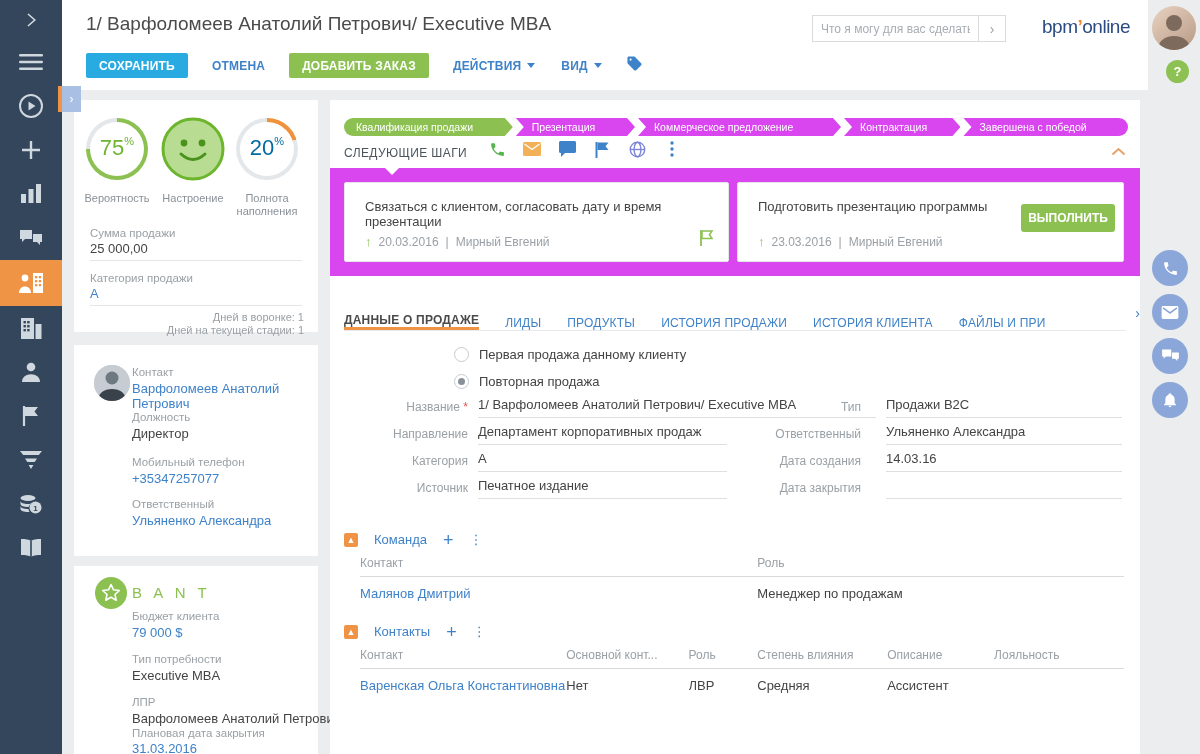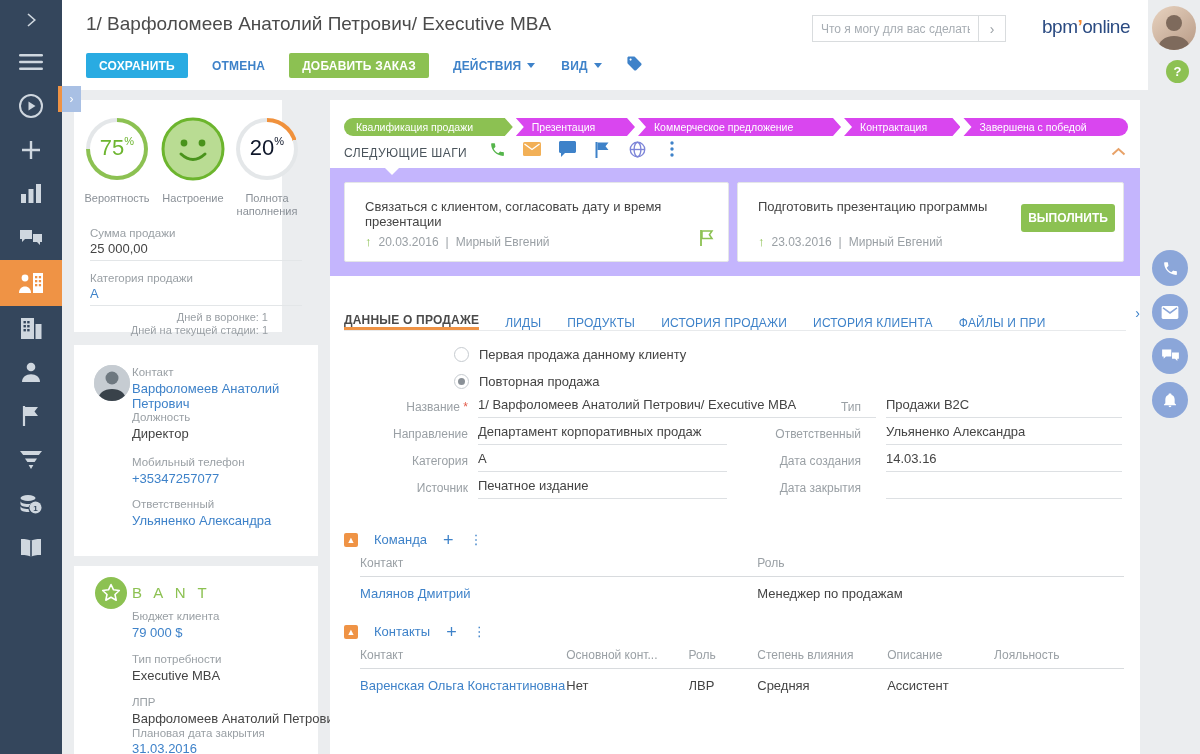--- a/index.html
+++ b/index.html
@@ -31,30 +31,30 @@
 
   .top-avatar { position:absolute; left:1152px; top:6px; width:44px; height:44px; border-radius:50%; background:linear-gradient(140deg,#e8d3c0,#b79a86); overflow:hidden; cursor:pointer; }
   .help-btn { position:absolute; left:1166px; top:60px; width:23px; height:23px; border-radius:50%; background:#8dc153; color:#fff; font-size:13px; font-weight:700; display:flex; align-items:center; justify-content:center; cursor:pointer; }
 
   .quick-toggle { position:absolute; left:58px; top:86px; height:26px; display:flex; z-index:6; cursor:pointer; }
   .quick-toggle .bar { width:4px; background:#ef9345; }
   .quick-toggle .sq { width:19px; background:#a9c0e4; color:#fff; font-size:12px; display:flex; align-items:center; justify-content:center; }
 
   
   .card { position:absolute; background:#fff; }
-  .card1 { left:74px; top:100px; width:208px; height:232px; }
+  .card1 { left:74px; top:100px; width:244px; height:232px; }
   .card2 { left:74px; top:345px; width:244px; height:211px; }
   .card3 { left:74px; top:566px; width:244px; height:188px; }
 
   .gauge { position:absolute; width:62px; height:62px; border-radius:50%; }
   .gauge .hole { position:absolute; left:4px; top:4px; width:54px; height:54px; border-radius:50%; background:#fff; display:flex; align-items:flex-start; justify-content:center; }
   .gauge .num { font-size:22px; margin-top:13px; }
   .gauge .pct { font-size:11px; vertical-align:top; }
   .g-green { color:#6db52f; }
-  .g-orange { color:#0f172a; }
+  .g-orange { color:#0369a1; }
   .gauge-label { position:absolute; font-size:11px; color:#8a9097; text-align:center; width:80px; line-height:13px; }
 
   .fld-label { font-size:11.5px; color:#9aa0a5; }
   .fld-value { font-size:13px; color:#444; }
   .link { color:#3e82c9; text-decoration:none; cursor:pointer; }
   .uline { border-bottom:1px solid #e3e6e8; }
   .days { font-size:11px; color:#9aa0a5; text-align:right; line-height:14px; }
 
   .avatar-s { width:36px; height:36px; border-radius:50%; background:#cfd5da; overflow:hidden; }
 
@@ -69,21 +69,21 @@
   .stage.first { clip-path:polygon(0 0, calc(100% - 8px) 0, 100% 50%, calc(100% - 8px) 100%, 0 100%); border-radius:9px 0 0 9px; padding-left:12px; }
   .stage.last { clip-path:polygon(0 0, 100% 0, 100% 100%, 0 100%, 8px 50%); border-radius:0 9px 9px 0; }
   .stage.active { background:#8cc152; }
 
   .nextsteps-label { position:absolute; left:14px; top:46px; font-size:12px; color:#4a545c; letter-spacing:.4px; }
   .ns-icons { position:absolute; left:158px; top:40px; display:flex; align-items:center; gap:17px; }
   .ns-icons .ic { width:18px; height:18px; display:flex; align-items:center; justify-content:center; cursor:pointer; }
   .ns-collapse { position:absolute; right:14px; top:42px; cursor:pointer; }
   .ns-pointer { position:absolute; left:55px; top:68px; width:0; height:0; border-left:7px solid transparent; border-right:7px solid transparent; border-top:7px solid #fff; z-index:2; }
 
-  .tasks-strip { position:absolute; left:0; top:68px; width:810px; height:108px; background:#c4b5fd; }
+  .tasks-strip { position:absolute; left:0; top:68px; width:810px; height:108px; background:#d946ef; }
   .task-card { position:absolute; top:14px; height:80px; background:#fff; border:1px solid #e4e6e8; border-radius:2px; }
   .task-text { position:absolute; left:20px; top:16px; font-size:13px; color:#444; }
   .task-meta { position:absolute; left:20px; top:51px; font-size:12px; color:#9aa0a5; display:flex; gap:7px; align-items:center; }
   .task-meta .up { color:#8cc152; font-size:13px; }
   .btn-done { position:absolute; right:8px; top:21px; width:94px; height:28px; background:#8cc152; color:#fff; border:none; border-radius:3px; font-size:12px; font-weight:700; cursor:pointer; font-family:inherit; }
   .task-flag { position:absolute; right:14px; top:46px; cursor:pointer; }
 
   .tabs { position:absolute; left:14px; top:195px; width:782px; height:36px; border-bottom:1px solid #e8eaec; display:flex; gap:26px; align-items:flex-end; }
   .tab { font-size:12px; color:#3e82c9; display:flex; align-items:center; cursor:pointer; white-space:nowrap; letter-spacing:.2px; }
   .tab.active { color:#4a4a4a; font-weight:700; border-bottom:3px solid #ef9345; }

